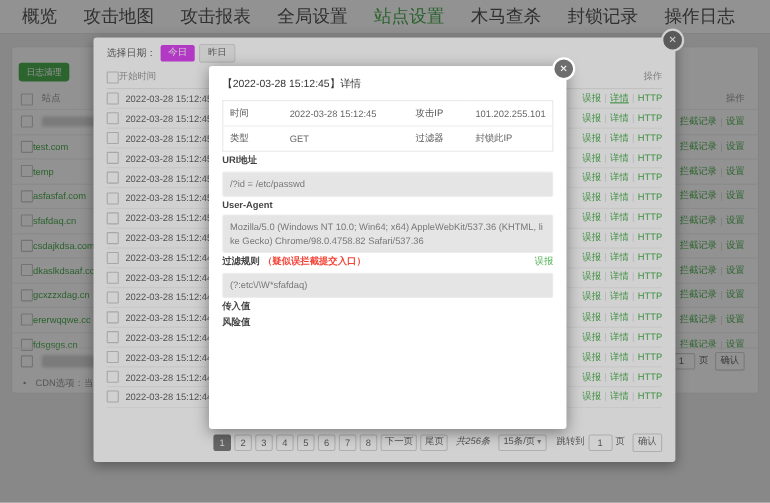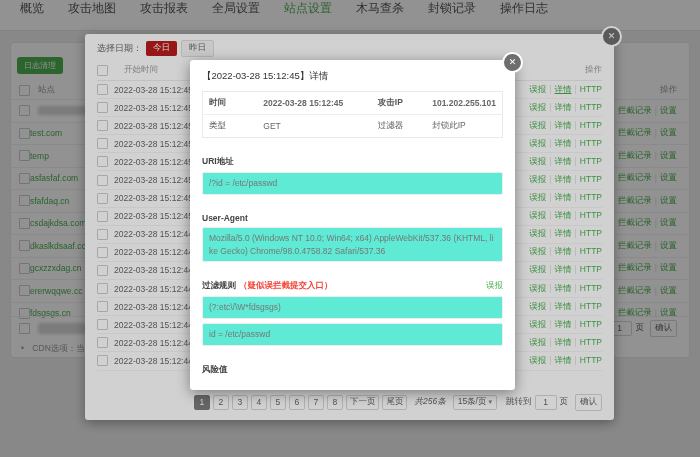--- a/index.html
+++ b/index.html
@@ -1,21 +1,21 @@
 <!DOCTYPE html>
 <html><head>
 <meta charset="utf-8">
 <style>
   html,body{margin:0;padding:0;background:#888;}
   #stage{position:relative;width:700px;height:457px;overflow:hidden;
     font-family:"Liberation Sans","DejaVu Sans",sans-serif;background:#f0f0f0;}
   
   .base{position:absolute;inset:0;background:#f0f0f0;z-index:0;}
-  .nav{height:30px;background:#fff;display:flex;align-items:flex-start;gap:24px;
-    padding-left:20px;font-size:12px;color:#555;border-bottom:1px solid #e5e5e5;}
+  .nav{height:30px;background:#fff;display:flex;align-items:center;gap:24px;
+    padding-left:20px;font-size:16px;color:#555;border-bottom:1px solid #e5e5e5;}
   .nav .tab{cursor:pointer;white-space:nowrap;}
   .nav .tab.active{color:#4caf50;}
   .card{position:absolute;left:10px;top:42px;right:10px;height:316px;background:#fff;
     border:1px solid #e8e8e8;border-radius:4px;box-sizing:border-box;overflow:hidden;}
   .btn-green{display:inline-flex;align-items:center;justify-content:center;
     background:#4caf50;color:#fff;border-radius:3px;font-size:8px;padding:3px 7px;}
   .clear-btn{position:absolute;left:6px;top:14px;}
   .cb{width:9px;height:9px;border:1px solid #ccc;border-radius:1px;background:#fff;flex:0 0 auto;}
   .site-head{position:absolute;left:0;right:0;top:38px;height:18px;display:flex;align-items:center;
     padding:0 12px 0 8px;font-size:8.5px;color:#999;}
@@ -40,51 +40,51 @@
     border-radius:3px;z-index:20;box-shadow:0 3px 12px rgba(0,0,0,.35);
     display:flex;flex-direction:column;box-sizing:border-box;}
   .m1-head{height:26px;display:flex;align-items:center;padding:0 12px;font-size:9px;color:#555;flex:0 0 auto;}
   .closebtn{position:absolute;top:-8px;right:-8px;width:17px;height:17px;border-radius:50%;
     background:#6e6e6e;border:2px solid #fff;color:#fff;font-size:9px;line-height:17px;
     display:flex;align-items:center;justify-content:center;cursor:pointer;}
   .m1-body{flex:1;display:flex;flex-direction:column;padding:2px 12px 6px;overflow:hidden;}
   .date-row{height:24px;display:flex;align-items:center;font-size:9px;color:#666;flex:0 0 auto;}
   .tbtn{display:inline-flex;align-items:center;justify-content:center;height:15px;padding:0 7px;
     border-radius:2px;font-size:8.5px;margin-left:4px;cursor:pointer;}
-  .tbtn.on{background:#b91c1c;color:#fff;}
+  .tbtn.on{background:#d946ef;color:#fff;}
   .tbtn.off{background:#f5f5f5;border:1px solid #ddd;color:#666;}
   .log-head{height:20px;display:flex;align-items:center;font-size:8.5px;color:#999;
     border-bottom:1px solid #ececec;flex:0 0 auto;}
-  .log-head .time-h{margin-left:16px;}
+  .log-head .time-h{margin-left:0;}
   .lrow{height:17.1px;display:flex;align-items:center;font-size:8.5px;color:#666;
     border-bottom:1px solid #f4f4f4;}
   .lrow .time{margin-left:6px;white-space:nowrap;}
   .lrow .acts{white-space:nowrap;}
   .u{text-decoration:underline;}
   .pager{height:24px;display:flex;align-items:center;justify-content:flex-end;gap:3px;
     font-size:8.5px;color:#666;flex:0 0 auto;}
   .pbtn{min-width:8px;height:13px;padding:0 3px;border:1px solid #d6d6d6;background:#fff;
     display:inline-flex;align-items:center;justify-content:center;border-radius:2px;cursor:pointer;}
   .pbtn.active{background:#7d7d7d;border-color:#7d7d7d;color:#fff;}
   .chev{font-size:7px;margin-left:2px;color:#888;}
   
   .modal2{position:absolute;left:190px;top:60px;width:325px;height:330px;background:#fff;
     border-radius:3px;z-index:40;box-shadow:0 3px 14px rgba(0,0,0,.4);
     padding:10px 12px;box-sizing:border-box;}
   .m2-title{font-size:9.5px;color:#333;margin-bottom:8px;}
   .info-tbl{width:100%;border-collapse:collapse;font-size:8.5px;border:1px solid #e9e9e9;}
   .info-tbl td{padding:5px 6px;border-top:1px solid #eee;}
-  .info-tbl tr:first-child td{border-top:none;font-weight:bold;}
+  .info-tbl tr:first-child td{border-top:none;}
   .info-tbl .lab{color:#555;width:46px;}
   .info-tbl .val{color:#666;}
   .ipval{color:#4caf50;text-align:right;}
-  .sec-label{margin-top:18px;font-size:8.5px;font-weight:bold;color:#444;display:flex;align-items:center;}
+  .sec-label{margin-top:2px;font-size:8.5px;font-weight:bold;color:#444;display:flex;align-items:center;}
   .sec-note{color:#f44336;margin-left:3px;}
   .sec-report{margin-left:auto;font-weight:normal;}
-  .valbox{margin-top:4px;background:#5eead4;border:1px solid #ededed;border-radius:2px;
+  .valbox{margin-top:4px;background:#e5e5e5;border:1px solid #ededed;border-radius:2px;
     padding:4px 6px;font-size:8.5px;color:#777;line-height:1.5;word-break:break-all;}
 </style>
 </head>
 <body>
 
 <div id="stage">
 
   <div class="base">
     <div class="nav" id="nav">
         <span class="tab">概览</span>
@@ -370,20 +370,20 @@
     <div class="valbox">/?id = /etc/passwd</div>
 
     <div class="sec-label">User-Agent</div>
     <div class="valbox">Mozilla/5.0 (Windows NT 10.0; Win64; x64) AppleWebKit/537.36 (KHTML, like Gecko) Chrome/98.0.4758.82 Safari/537.36</div>
 
     <div class="sec-label">
       <span>过滤规则</span>
       <span class="sec-note">（疑似误拦截提交入口）</span>
       <span class="sec-report glink">误报</span>
     </div>
-    <div class="valbox">(?:etc\/\W*fdsgsgs)</div>
-
-    <div class="valbox">id = /etc/passwd</div>
+    <div class="valbox">(?:etc\/\W*sfafdaq)</div>
+
+    <div class="sec-label">传入值</div>
 
     <div class="sec-label">风险值</div>
   </div>
 
 </div>
 
 </body></html>

